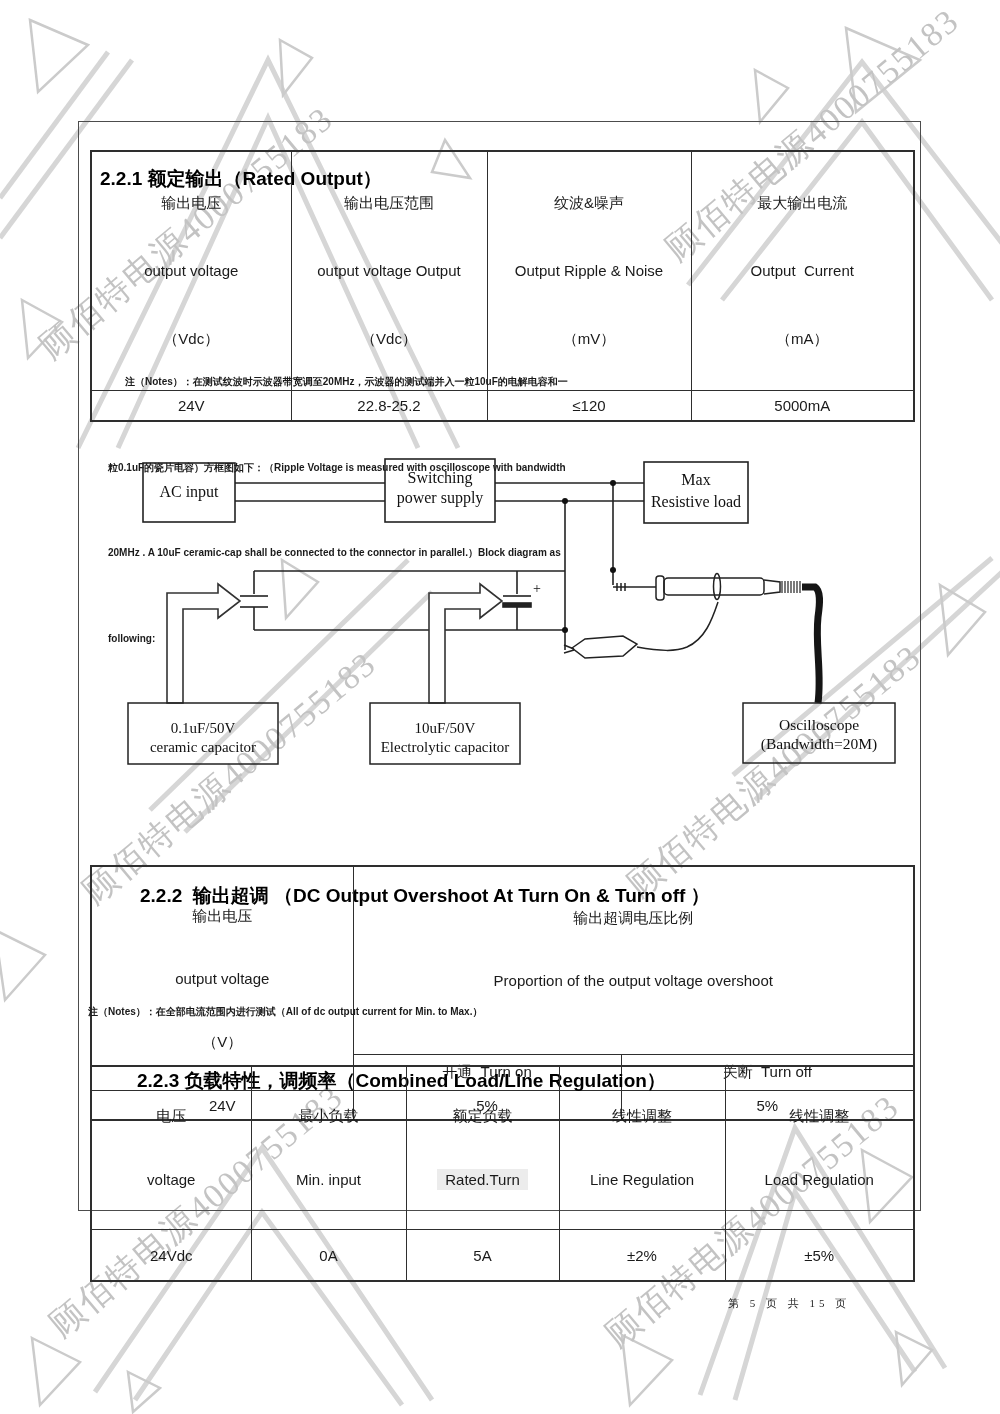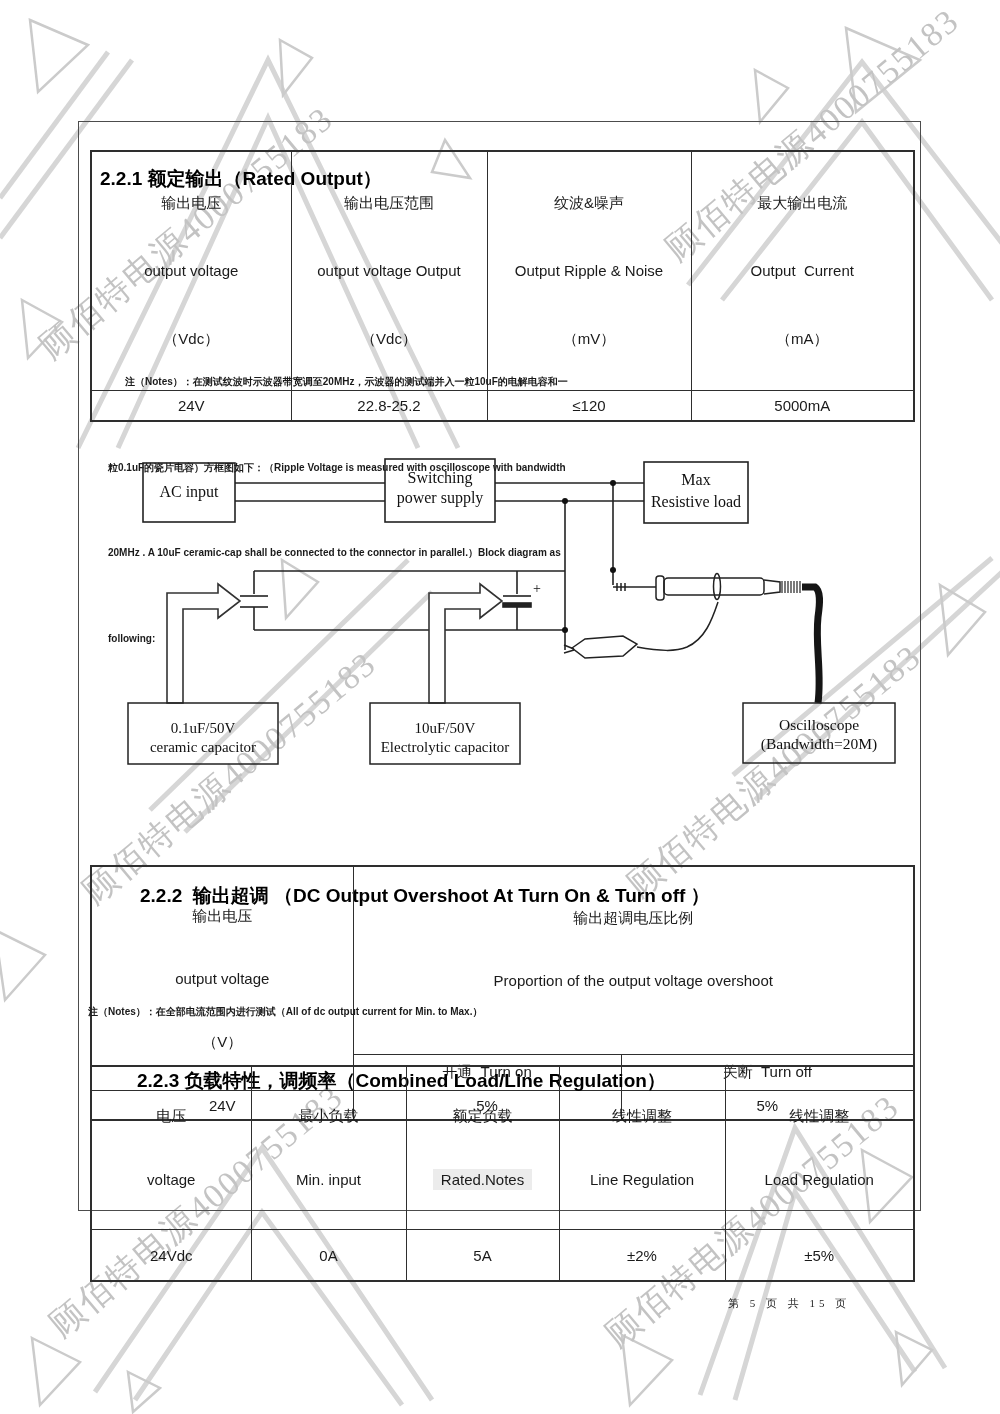--- a/index.html
+++ b/index.html
@@ -264,21 +264,21 @@
         <th>
           <div>电压</div>
           <div>voltage</div>
         </th>
         <th>
           <div>最小负载</div>
           <div>Min. input</div>
         </th>
         <th>
           <div>额定负载</div>
-          <div><span class="hl">Rated.Notes</span></div>
+          <div><span class="hl">Rated.Turn</span></div>
         </th>
         <th>
           <div>线性调整</div>
           <div>Line Regulation</div>
         </th>
         <th>
           <div>线性调整</div>
           <div>Load Regulation</div>
         </th>
       </tr>

